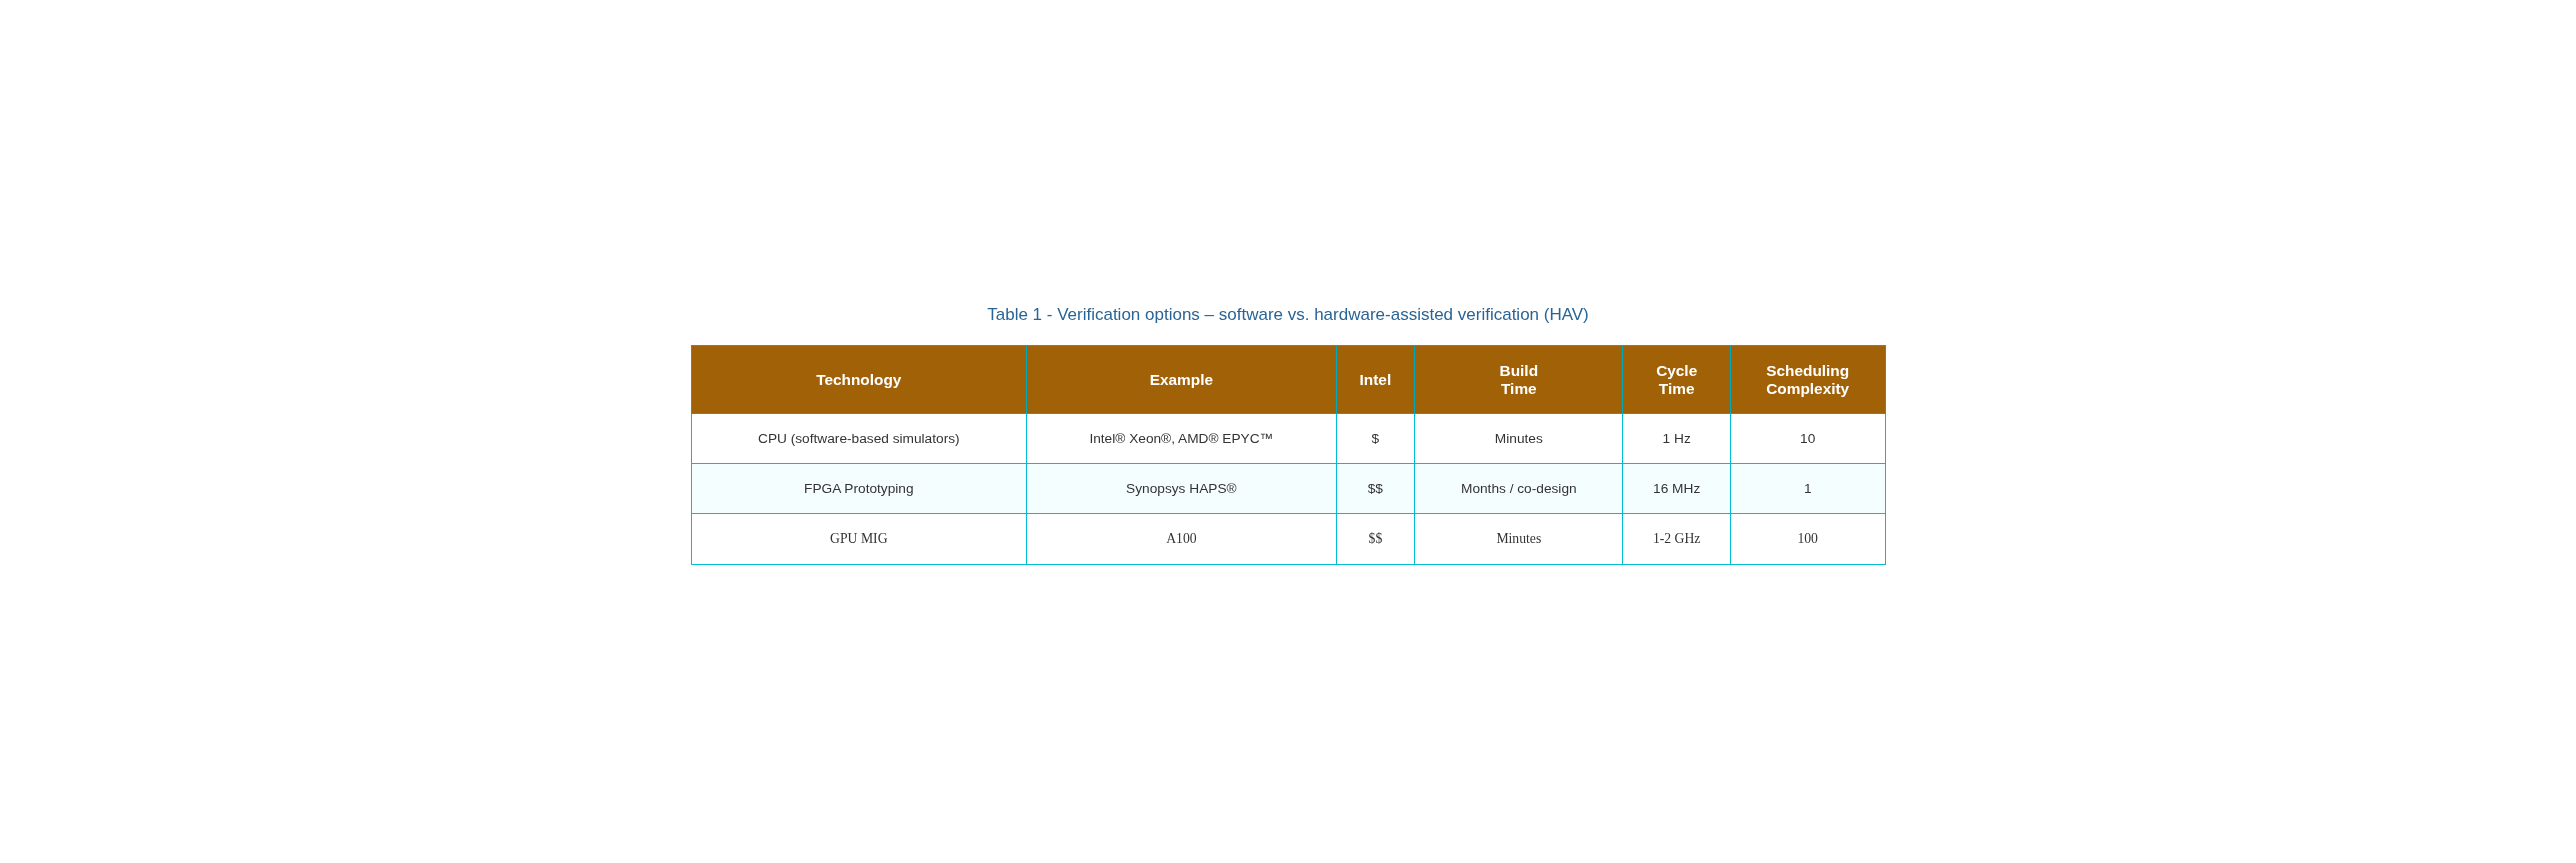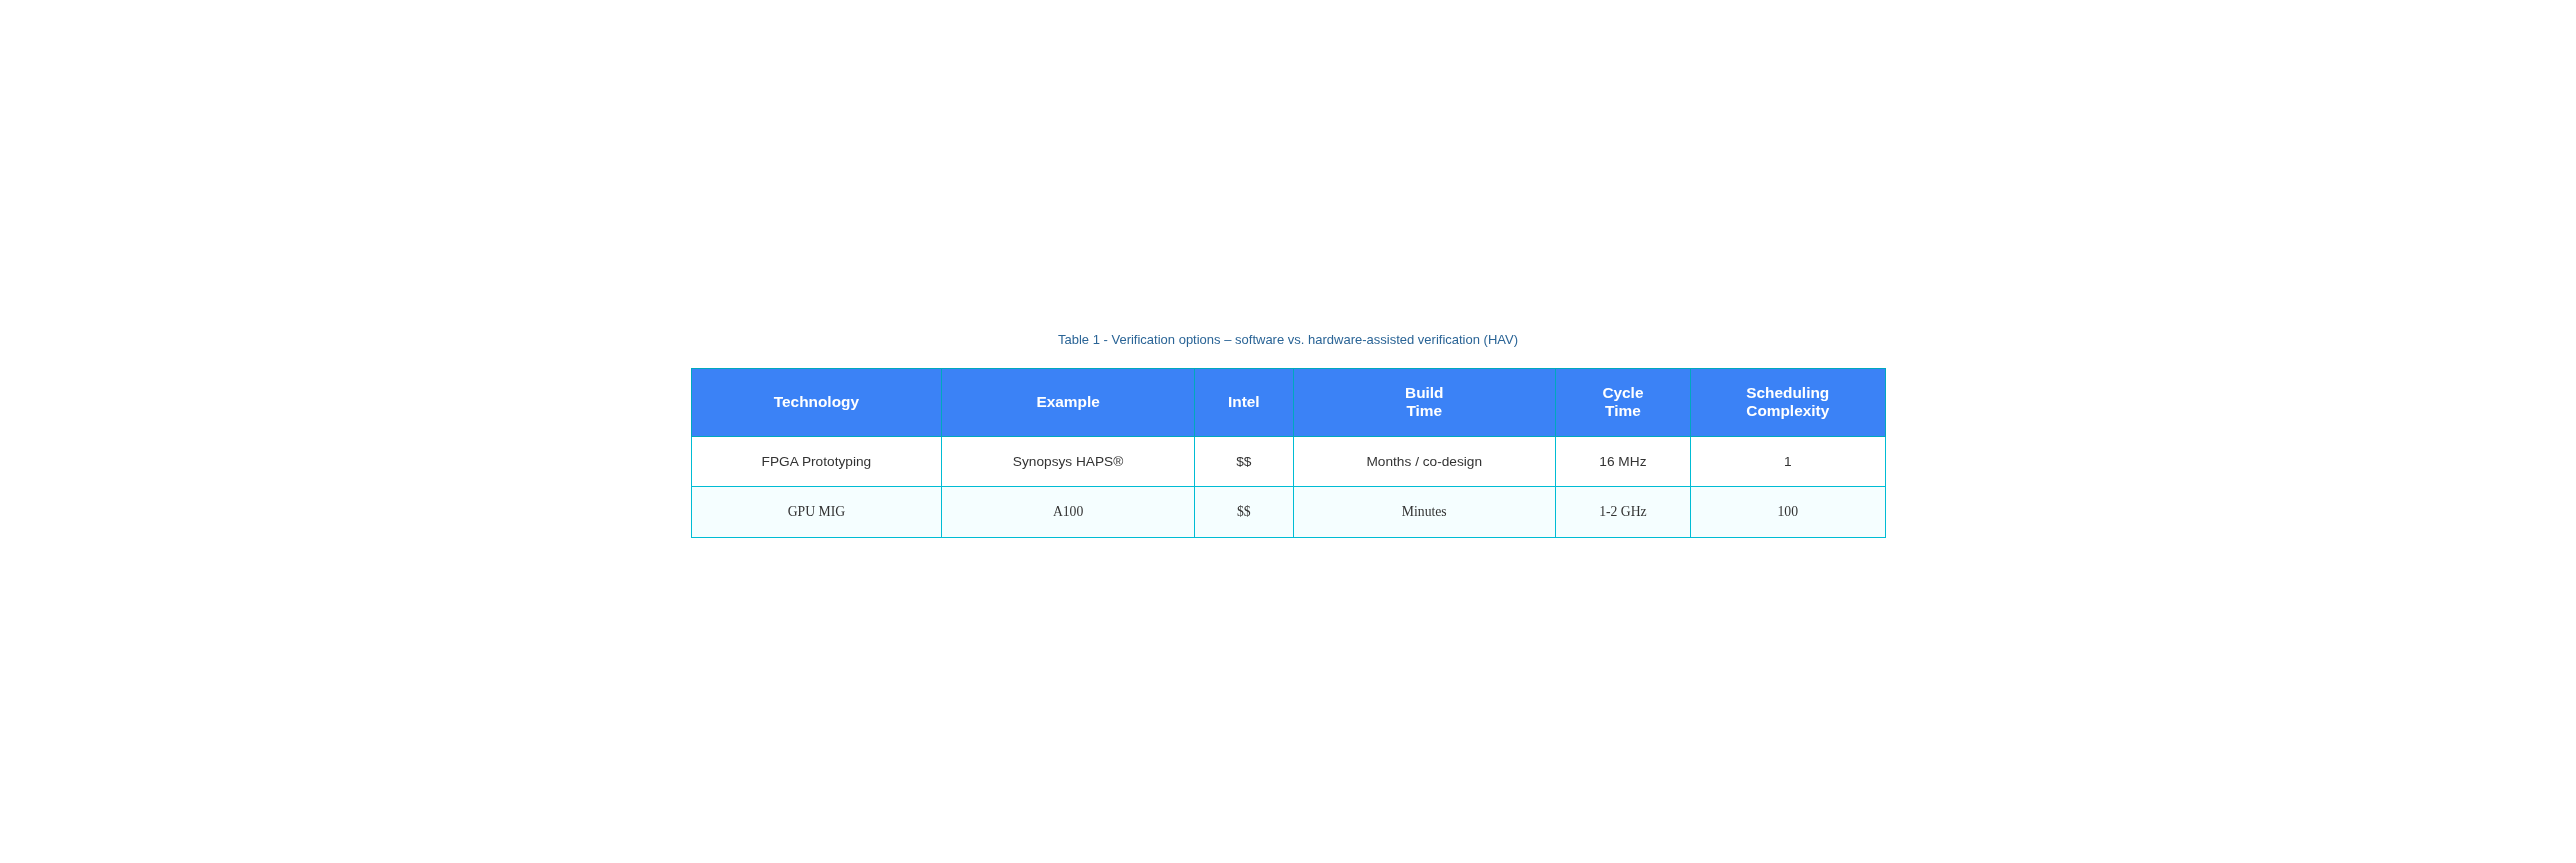--- a/index.html
+++ b/index.html
@@ -19,34 +19,34 @@
     }
 
     .page-container {
       width: 100%;
       max-width: 1195px;
     }
 
     .table-title {
       text-align: center;
       color: #2a6496;
-      font-size: 13px;
+      font-size: 17px;
       font-weight: normal;
       margin-bottom: 13.7px;
       padding: 6.8px;
     }
 
     .verification-table {
       width: 100%;
       border-collapse: collapse;
       border: 1.7px solid #00bcd4;
     }
 
     .verification-table thead tr {
-      background-color: #3b82f6;
+      background-color: #a16207;
     }
 
     .verification-table thead th {
       color: #ffffff;
       font-weight: bold;
       font-size: 15.4px;
       text-align: center;
       padding: 15.4px 10.2px;
       border: 0.9px solid #00a8be;
     }
@@ -90,20 +90,28 @@
       <th>Technology</th>
           <th>Example</th>
           <th>Intel</th>
           <th>Build<br>Time</th>
           <th>Cycle<br>Time</th>
           <th>Scheduling<br>Complexity</th>
         </tr>
     </thead>
     <tbody>
 
+    <tr>
+          <td>CPU (software-based simulators)</td>
+          <td>Intel® Xeon®, AMD® EPYC™</td>
+          <td>$</td>
+          <td>Minutes</td>
+          <td>1 Hz</td>
+          <td>10</td>
+        </tr>
         <tr>
           <td>FPGA Prototyping</td>
           <td>Synopsys HAPS®</td>
           <td>$$</td>
           <td>Months / co-design</td>
           <td>16 MHz</td>
           <td>1</td>
         </tr>
         <tr>
           <td>GPU MIG</td>

